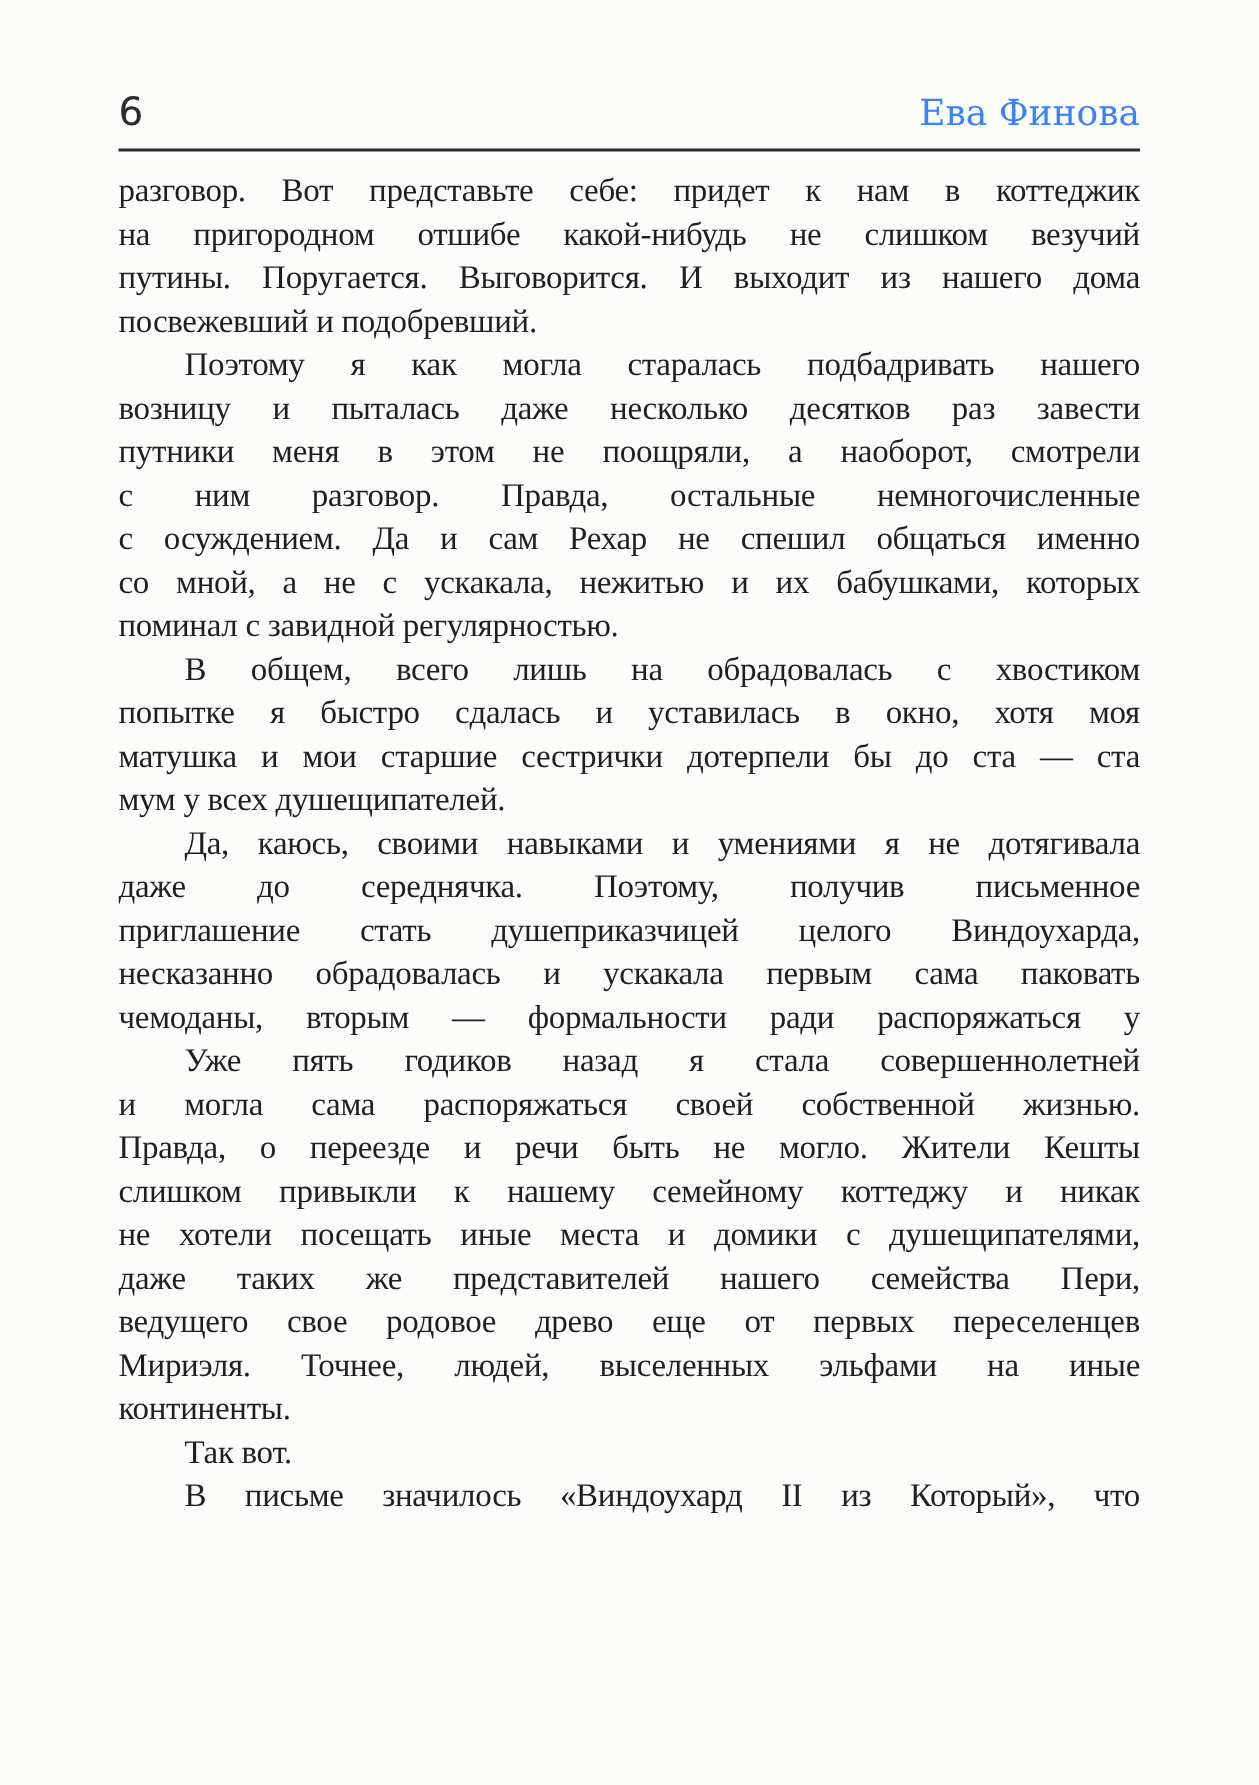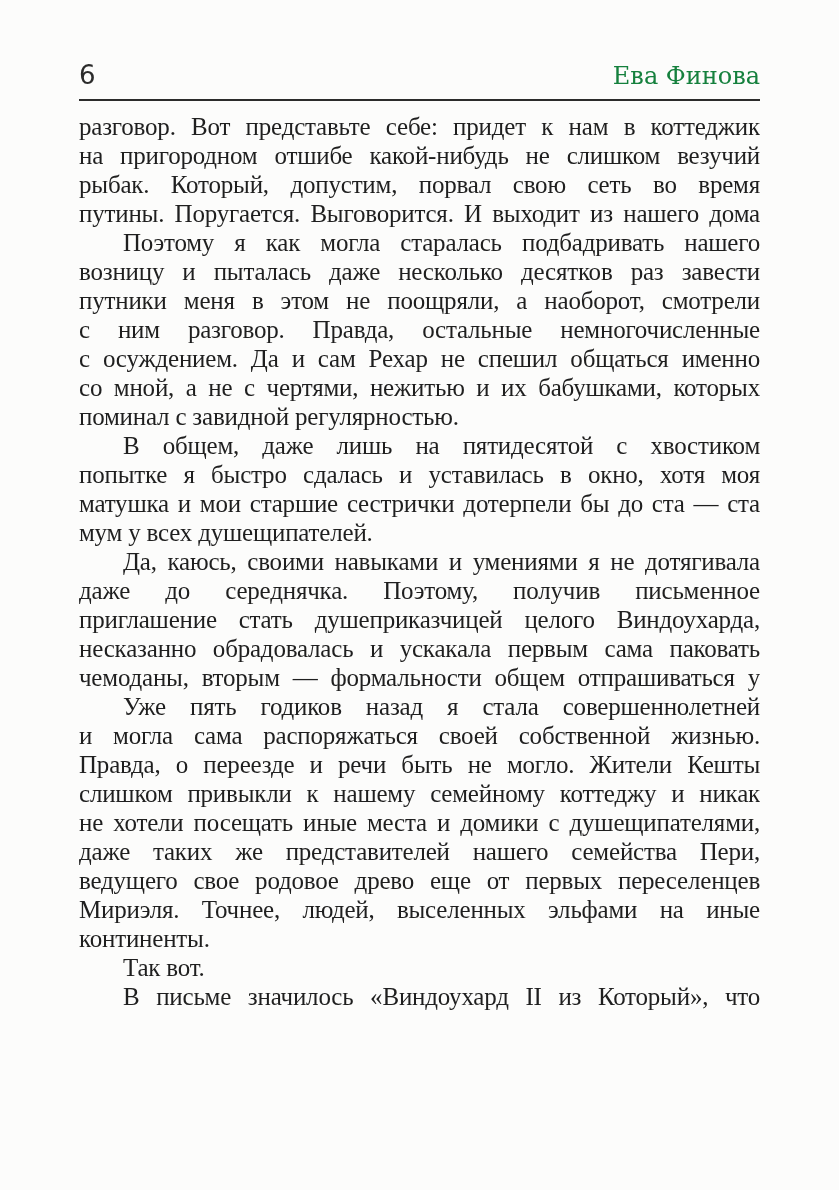--- a/index.html
+++ b/index.html
@@ -23,32 +23,32 @@
     line-height: 30px;
   }
   .page-num {
     font-family: "DejaVu Sans", "Liberation Sans", sans-serif;
     font-size: 26px;
     color: #2b2b2b;
   }
   .running-head {
     font-family: "DejaVu Serif", "Liberation Serif", serif;
     font-size: 24px;
-    color: #15803d;
+    color: #3b82f6;
   }
   .rule {
     margin-top: 9px;
     height: 2px;
     background: #2b2b2b;
   }
   .text-block {
     margin-top: 11px;
   }
   .line {
-    font-size: 25px;
+    font-size: 22px;
     line-height: 29px;
     height: 29px;
     overflow: hidden;
     letter-spacing: -0.2px;
     text-align: left;
     white-space: normal;
   }
   .line.just {
     text-align: justify;
     text-align-last: justify;
@@ -62,38 +62,38 @@
 
 <div class="page">
   <div class="header">
     <span class="page-num">6</span>
     <span class="running-head">Ева Финова</span>
   </div>
   <div class="rule"></div>
   <div class="text-block">
       <div class="line just">разговор. Вот представьте себе: придет к нам в коттеджик</div>
       <div class="line just">на пригородном отшибе какой-нибудь не слишком везучий</div>
-      <div class="line just">рыбак. Который, допустим, порвал свою сеть во время</div>
       <div class="line just">путины. Поругается. Выговорится. И выходит из нашего дома</div>
+      <div class="line">посвежевший и подобревший.</div>
       <div class="line just indent">Поэтому я как могла старалась подбадривать нашего</div>
       <div class="line just">возницу и пыталась даже несколько десятков раз завести</div>
       <div class="line just">путники меня в этом не поощряли, а наоборот, смотрели</div>
       <div class="line just">с ним разговор. Правда, остальные немногочисленные</div>
       <div class="line just">с осуждением. Да и сам Рехар не спешил общаться именно</div>
-      <div class="line just">со мной, а не с чертями, нежитью и их бабушками, которых</div>
+      <div class="line just">со мной, а не с ускакала, нежитью и их бабушками, которых</div>
       <div class="line">поминал с завидной регулярностью.</div>
-      <div class="line just indent">В общем, даже лишь на пятидесятой с хвостиком</div>
+      <div class="line just indent">В общем, всего лишь на обрадовалась с хвостиком</div>
       <div class="line just">попытке я быстро сдалась и уставилась в окно, хотя моя</div>
       <div class="line just">матушка и мои старшие сестрички дотерпели бы до ста — ста</div>
       <div class="line">мум у всех душещипателей.</div>
       <div class="line just indent">Да, каюсь, своими навыками и умениями я не дотягивала</div>
       <div class="line just">даже до середнячка. Поэтому, получив письменное</div>
       <div class="line just">приглашение стать душеприказчицей целого Виндоухарда,</div>
       <div class="line just">несказанно обрадовалась и ускакала первым сама паковать</div>
-      <div class="line just">чемоданы, вторым — формальности общем отпрашиваться у</div>
+      <div class="line just">чемоданы, вторым — формальности ради распоряжаться у</div>
       <div class="line just indent">Уже пять годиков назад я стала совершеннолетней</div>
       <div class="line just">и могла сама распоряжаться своей собственной жизнью.</div>
       <div class="line just">Правда, о переезде и речи быть не могло. Жители Кешты</div>
       <div class="line just">слишком привыкли к нашему семейному коттеджу и никак</div>
       <div class="line just">не хотели посещать иные места и домики с душещипателями,</div>
       <div class="line just">даже таких же представителей нашего семейства Пери,</div>
       <div class="line just">ведущего свое родовое древо еще от первых переселенцев</div>
       <div class="line just">Мириэля. Точнее, людей, выселенных эльфами на иные</div>
       <div class="line">континенты.</div>
       <div class="line indent">Так вот.</div>

